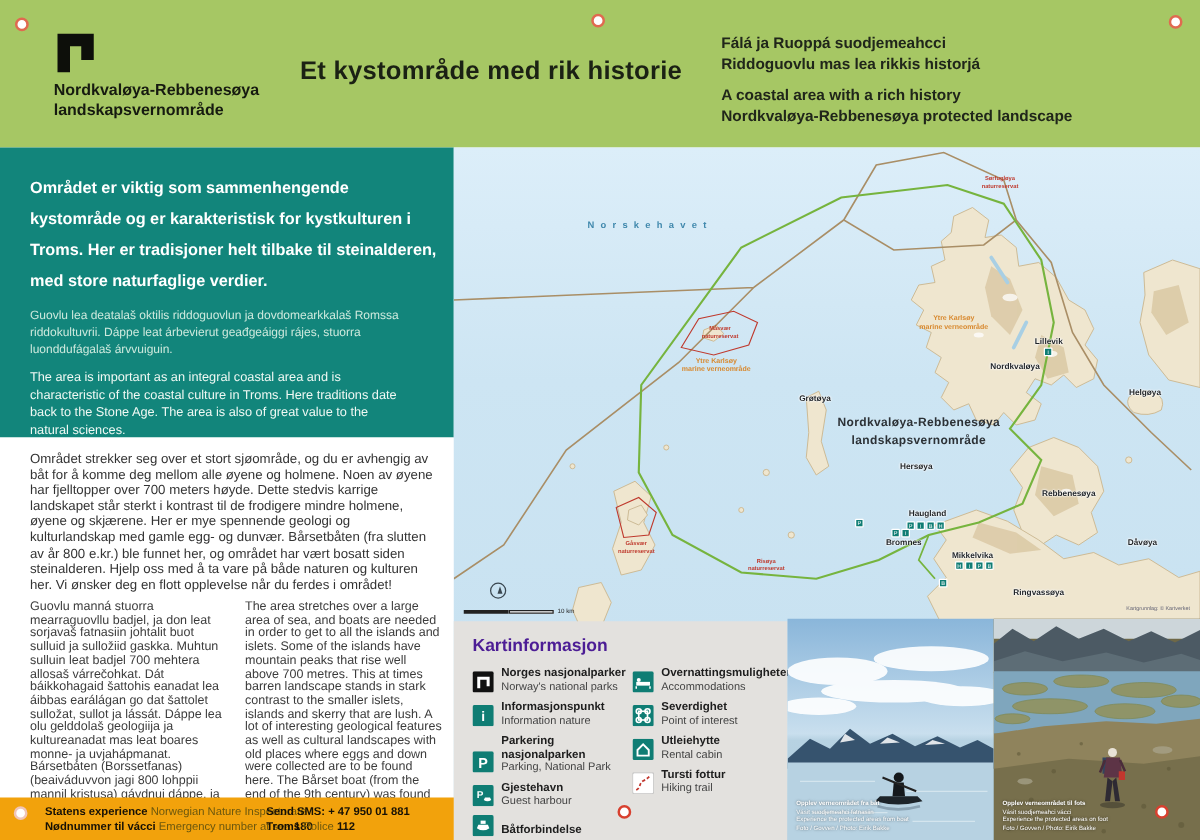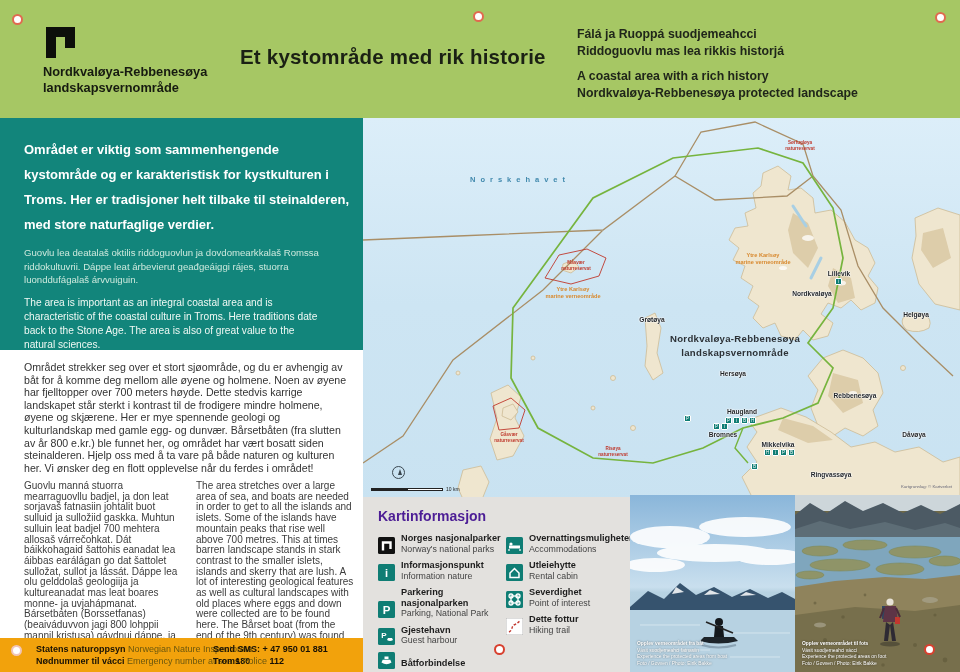--- a/index.html
+++ b/index.html
@@ -337,50 +337,50 @@
                 <path d="M3 12 v2 M14 12 v2" stroke="#fff" stroke-width="1.2"></path>
               </svg></div>
             <div class="ltext">
               <div class="l1">Overnattingsmuligheter</div>
               <div class="l2">Accommodations</div>
             </div>
           </div>
           <div class="litem">
             <div class="licon"><svg width="17" height="17">
                 <rect width="17" height="17" rx="1.5" fill="#0f7d74"></rect>
-                <path d="M4 9 L8.5 4.5 L13 9 V13.5 H4 Z" fill="none" stroke="#fff" stroke-width="1.5"></path>
-              </svg></div>
-            <div class="ltext">
-              <div class="l1">Utleiehytte</div>
-              <div class="l2">Rental cabin</div>
-            </div>
-          </div>
-          <div class="litem">
-            <div class="licon"><svg width="17" height="17">
-                <rect width="17" height="17" rx="1.5" fill="#0f7d74"></rect>
                 <g fill="none" stroke="#fff" stroke-width="1.3">
                   <circle cx="5" cy="5" r="2"></circle>
                   <circle cx="12" cy="5" r="2"></circle>
                   <circle cx="5" cy="12" r="2"></circle>
                   <circle cx="12" cy="12" r="2"></circle>
                   <rect x="5" y="5" width="7" height="7"></rect>
                 </g>
               </svg></div>
             <div class="ltext">
               <div class="l1">Severdighet</div>
               <div class="l2">Point of interest</div>
             </div>
           </div>
           <div class="litem">
             <div class="licon"><svg width="17" height="17">
+                <rect width="17" height="17" rx="1.5" fill="#0f7d74"></rect>
+                <path d="M4 9 L8.5 4.5 L13 9 V13.5 H4 Z" fill="none" stroke="#fff" stroke-width="1.5"></path>
+              </svg></div>
+            <div class="ltext">
+              <div class="l1">Utleiehytte</div>
+              <div class="l2">Rental cabin</div>
+            </div>
+          </div>
+          <div class="litem">
+            <div class="licon"><svg width="17" height="17">
                 <rect width="17" height="17" rx="1.5" fill="#fff" stroke="#bbb"></rect>
                 <path d="M3 14 C7 12 5 8 9 6.5 C11 5.5 12 4.5 14 3" fill="none" stroke="#c2372e" stroke-width="1.4" stroke-dasharray="2.5 1.8"></path>
               </svg></div>
             <div class="ltext">
-              <div class="l1">Dette fottur</div>
+              <div class="l1">Tursti fottur</div>
               <div class="l2">Hiking trail</div>
             </div>
           </div>
         </div>
       </div>
   </div>
 
   <div class="photo photo1">
     <svg width="165" height="177" viewBox="0 0 165 177">
       <g fill="#ffffff" opacity="0.9">
@@ -467,21 +467,21 @@
         <div>Opplev verneområdet til fots</div>
         <div>Vásit suodjemeahci vácci</div>
         <div>Experience the protected areas on foot</div>
         <div>Foto / Govven / Photo: Eirik Bakke</div>
       </div>
   </div>
 
   <div class="footer">
     <div class="reg" style="left:11px;top:7px;border-color:#f0c5b8;"></div>
     <div class="ftxt c1">
-      <div><b>Statens naturoppsyn</b> <span>Norwegian Nature Inspectorate</span></div>
+      <div><b>Statens experience</b> <span>Norwegian Nature Inspectorate</span></div>
       <div><b>Nødnummer til vácci</b> <span>Emergency number at sea</span> <b>180</b></div>
     </div>
     <div class="ftxt c2">
       <div><b>Send SMS: + 47 950 01 881</b></div>
       <div><b>Troms</b> <span>Police</span> <b>112</b></div>
     </div>
   </div>
 
   <div class="reg" style="left:12px;top:14px;"></div>
   <div class="reg" style="left:473px;top:11px;"></div>

